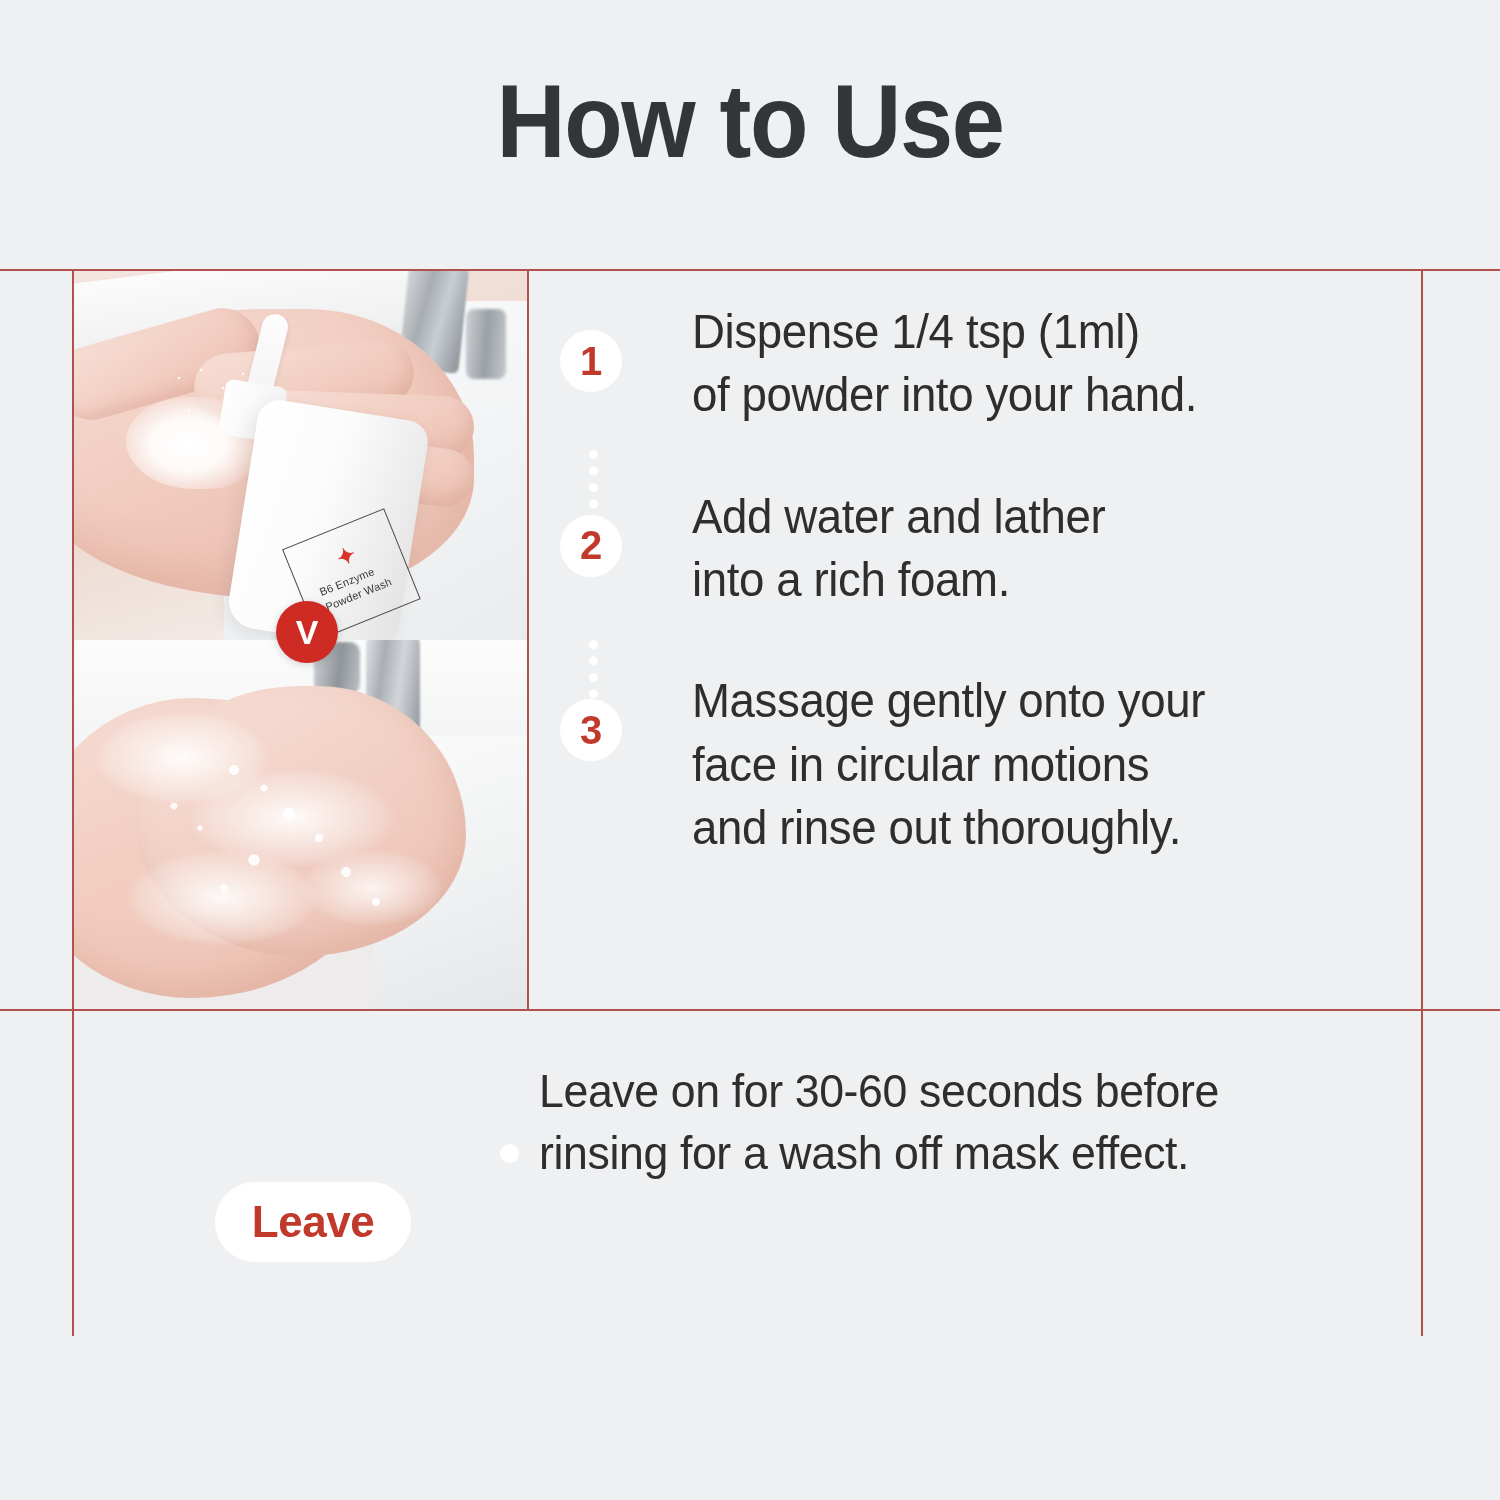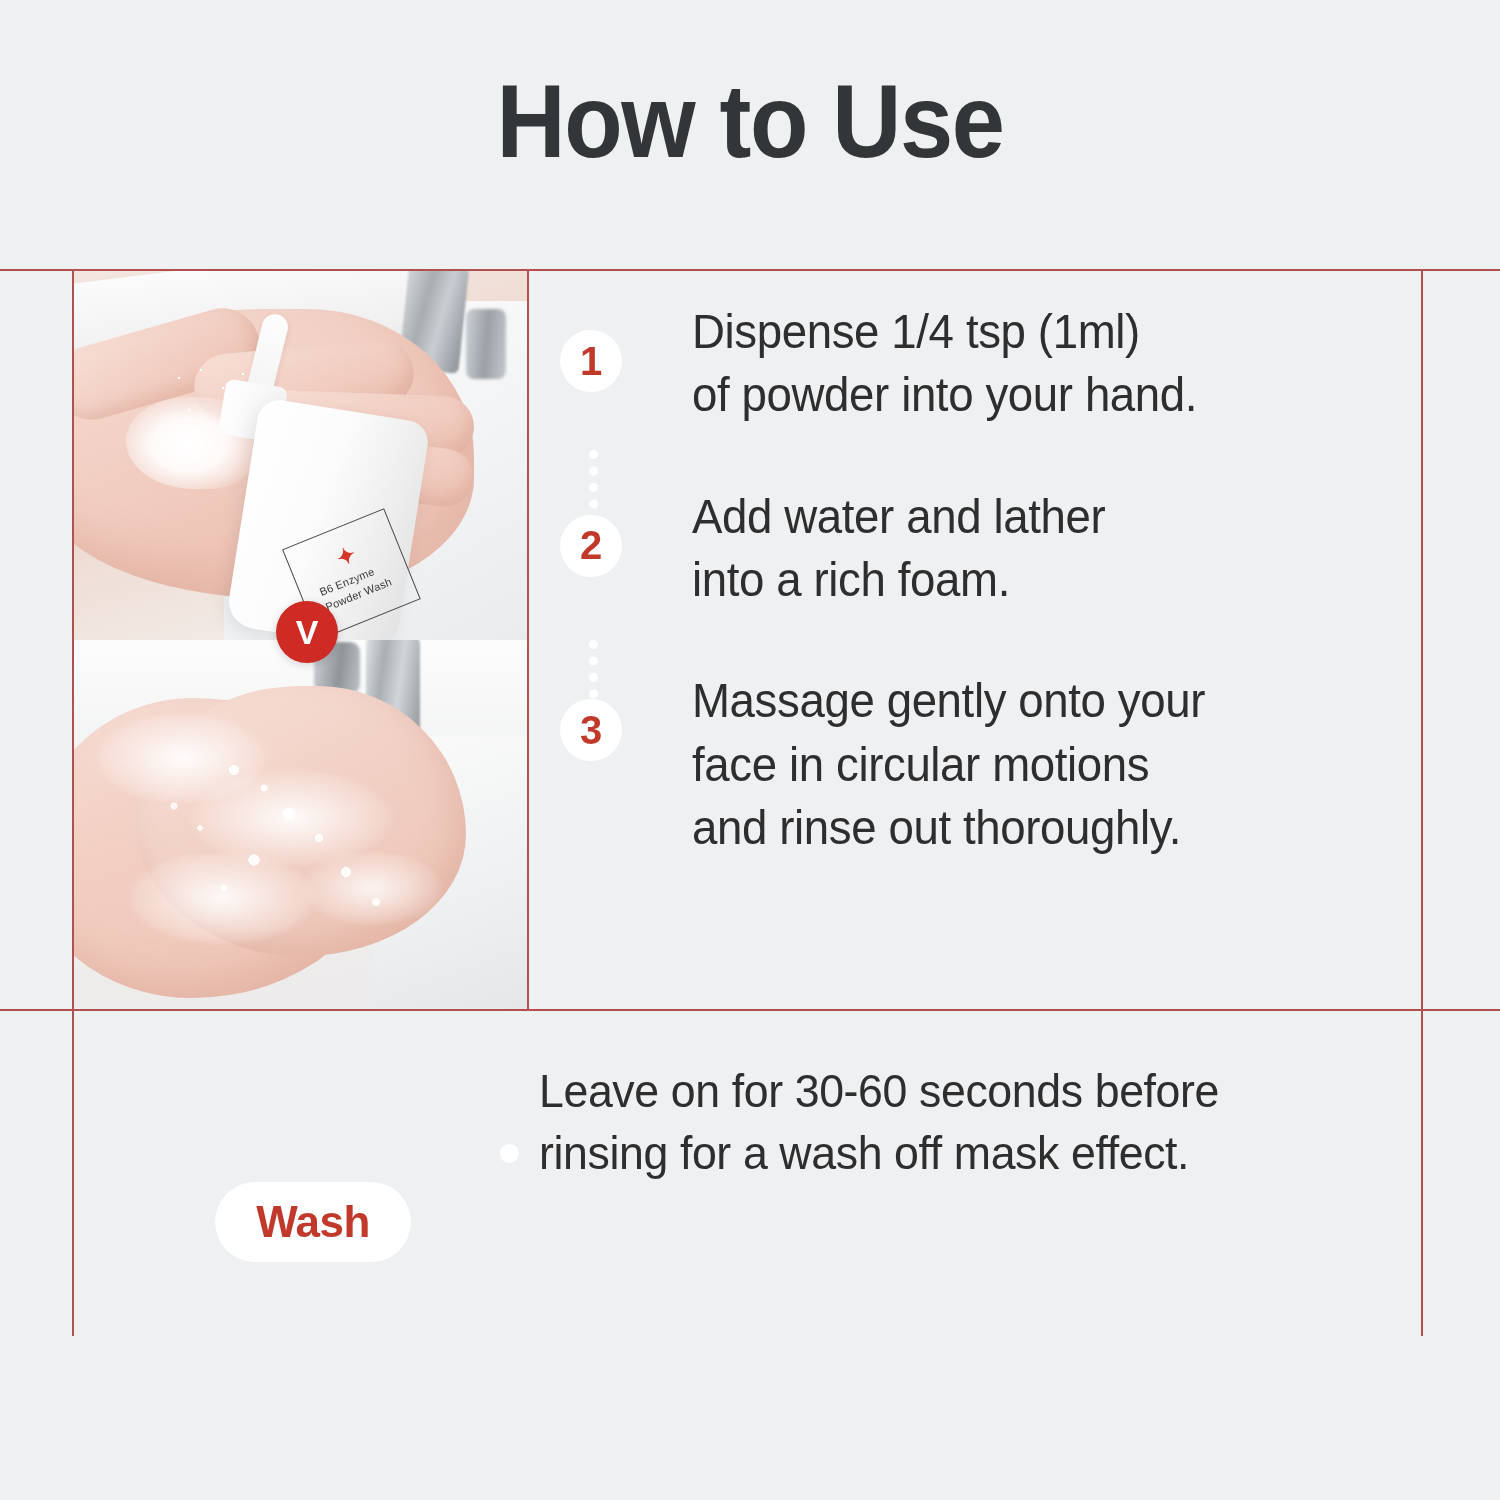--- a/index.html
+++ b/index.html
@@ -425,21 +425,21 @@
 
     <div class="step">
       <div class="step-num">3</div>
       <div class="step-text">Massage gently onto your
 face in circular motions
 and rinse out thoroughly.</div>
     </div>
   </div>
 
   <div class="tips-section">
-    <div class="tips-pill">Wash</div>
+    <div class="tips-pill">Leave</div>
     <div class="tips-list">
       <div class="tip">
         <div class="tip-dot"></div>
         <div class="tip-text">Leave on for 30-60 seconds before
 rinsing for a wash off mask effect.</div>
       </div>
     </div>
   </div>
 
 </div>

